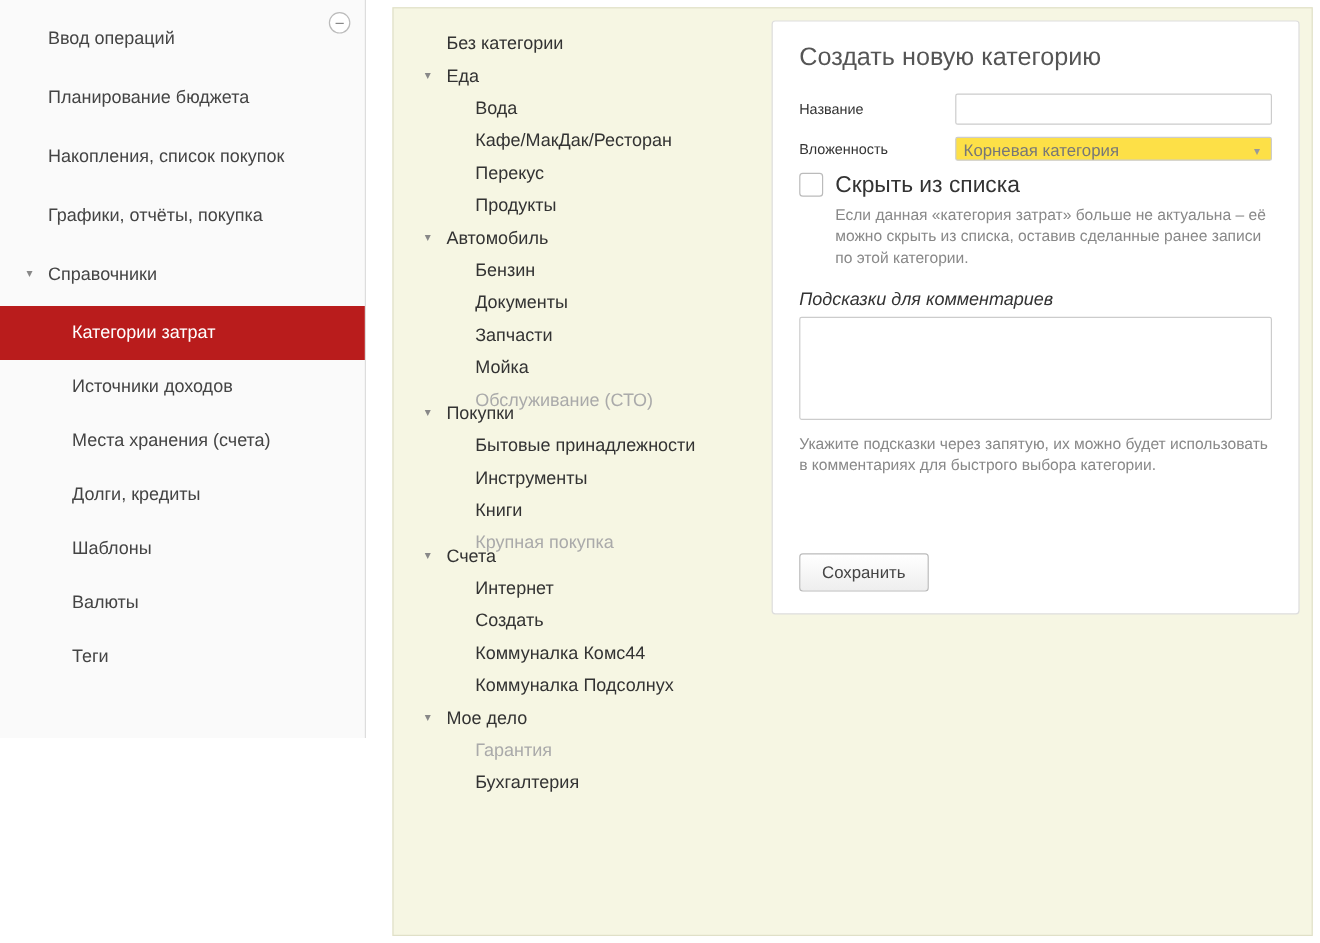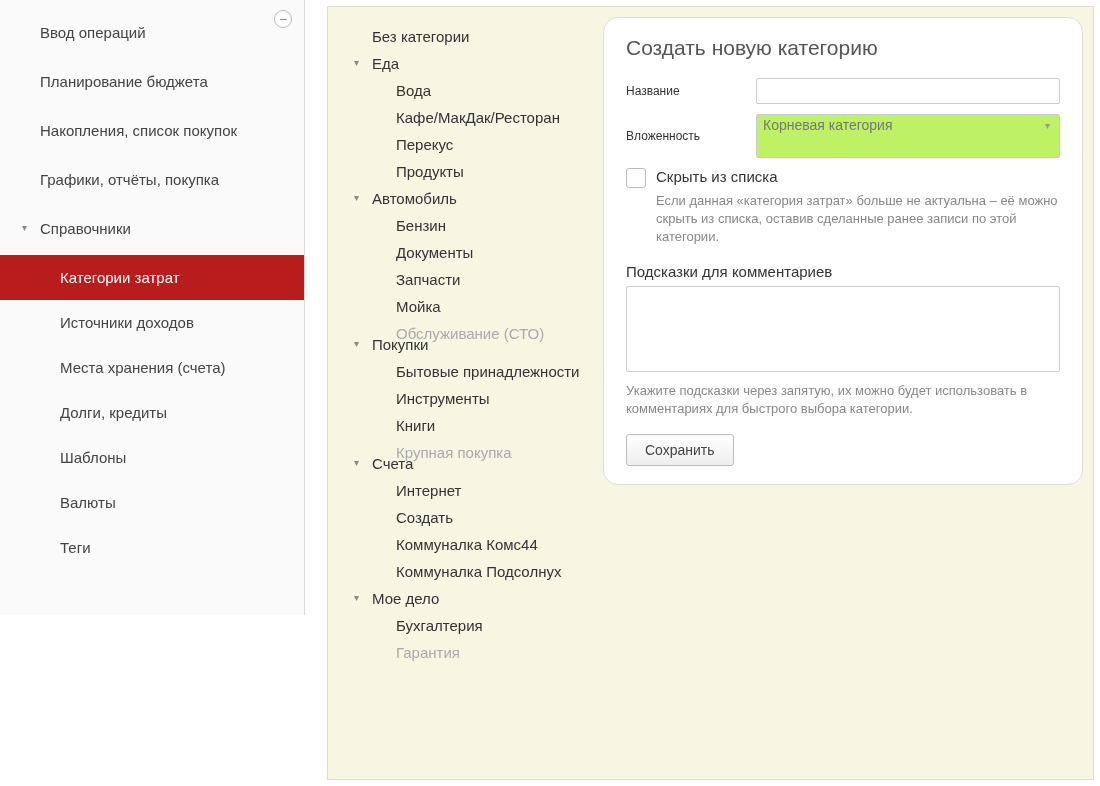--- a/index.html
+++ b/index.html
@@ -67,20 +67,21 @@
     
     .main {
       flex: 1;
       background: #f6f6e3;
       margin: 6px 6px 6px 22px;
       border: 1px solid #e0e0c8;
       display: flex;
       padding: 10px 10px 0 0;
       height: 774px;
       overflow: hidden;
+      gap: 40px;
     }
     .tree {
       width: 275px;
       padding-left: 18px;
       padding-top: 6px;
       overflow: hidden;
     }
     .tree-item {
       padding: 5px 4px 5px 26px;
       font-size: 15px;
@@ -102,21 +103,21 @@
       padding-left: 50px;
     }
     .tree-item.faded {
       color: #aaa;
     }
     
     .form-panel {
       flex: 1;
       background: #fff;
       border: 1px solid #ddd;
-      border-radius: 15px;
+      border-radius: 3px;
       padding: 18px 22px;
       align-self: flex-start;
     }
     .form-title {
       font-size: 21px;
       color: #555;
       margin-bottom: 18px;
       font-weight: normal;
     }
     .form-row {
@@ -132,27 +133,27 @@
     .form-input {
       flex: 1;
       height: 26px;
       border: 1px solid #ccc;
       border-radius: 2px;
       padding: 2px 6px;
       font-size: 14px;
     }
     .form-select {
       flex: 1;
-      height: 44px;
+      height: 20px;
       border: 1px solid #ccc;
       border-radius: 2px;
       padding: 2px 6px;
       font-size: 14px;
       color: #777;
-      background: #bef264;
+      background: #fde047;
       appearance: none;
       position: relative;
     }
     .select-wrap {
       flex: 1;
       position: relative;
     }
     .select-wrap::after {
       content: "▾";
       position: absolute;
@@ -172,34 +173,35 @@
       width: 20px;
       height: 20px;
       border: 1px solid #bbb;
       border-radius: 3px;
       margin-right: 10px;
       background: #fff;
       flex-shrink: 0;
       cursor: pointer;
     }
     .checkbox-label {
-      font-size: 15px;
+      font-size: 19px;
       color: #333;
     }
     .hint-text {
       font-size: 13px;
       color: #888;
       margin-left: 30px;
       line-height: 1.4;
       margin-bottom: 16px;
     }
     .section-label {
       font-size: 15px;
       color: #333;
       margin-bottom: 6px;
+      font-style: italic;
     }
     .textarea {
       width: 100%;
       height: 86px;
       border: 1px solid #ccc;
       border-radius: 2px;
       resize: none;
       padding: 6px;
       font-family: inherit;
       font-size: 14px;
@@ -210,20 +212,21 @@
       margin-bottom: 16px;
     }
     .save-btn {
       padding: 7px 18px;
       border: 1px solid #bbb;
       border-radius: 3px;
       background: linear-gradient(#fff, #eee);
       font-size: 14px;
       color: #444;
       cursor: pointer;
+      margin-top: 48px;
     }
   </style>
 </head>
 <body>
 
 <div class="sidebar">
   <div class="collapse-btn">−</div>
   <div class="nav-item">Ввод операций</div>
   <div class="nav-item">Планирование бюджета</div>
   <div class="nav-item">Накопления, список покупок</div>
@@ -258,22 +261,22 @@
     <div class="tree-item tree-child">Бытовые принадлежности</div>
     <div class="tree-item tree-child">Инструменты</div>
     <div class="tree-item tree-child">Книги</div>
     <div class="tree-item tree-child faded" style="margin-bottom:-16px">Крупная покупка</div>
     <div class="tree-item expandable">Счета</div>
     <div class="tree-item tree-child">Интернет</div>
     <div class="tree-item tree-child">Создать</div>
     <div class="tree-item tree-child">Коммуналка Комс44</div>
     <div class="tree-item tree-child">Коммуналка Подсолнух</div>
     <div class="tree-item expandable">Мое дело</div>
+    <div class="tree-item tree-child faded">Гарантия</div>
     <div class="tree-item tree-child">Бухгалтерия</div>
-    <div class="tree-item tree-child faded">Гарантия</div>
   </div>
 
   <div class="form-panel">
     <h2 class="form-title">Создать новую категорию</h2>
 
     <div class="form-row">
       <label class="form-label">Название</label>
       <input class="form-input" type="text" value="" style="">
     </div>
 

